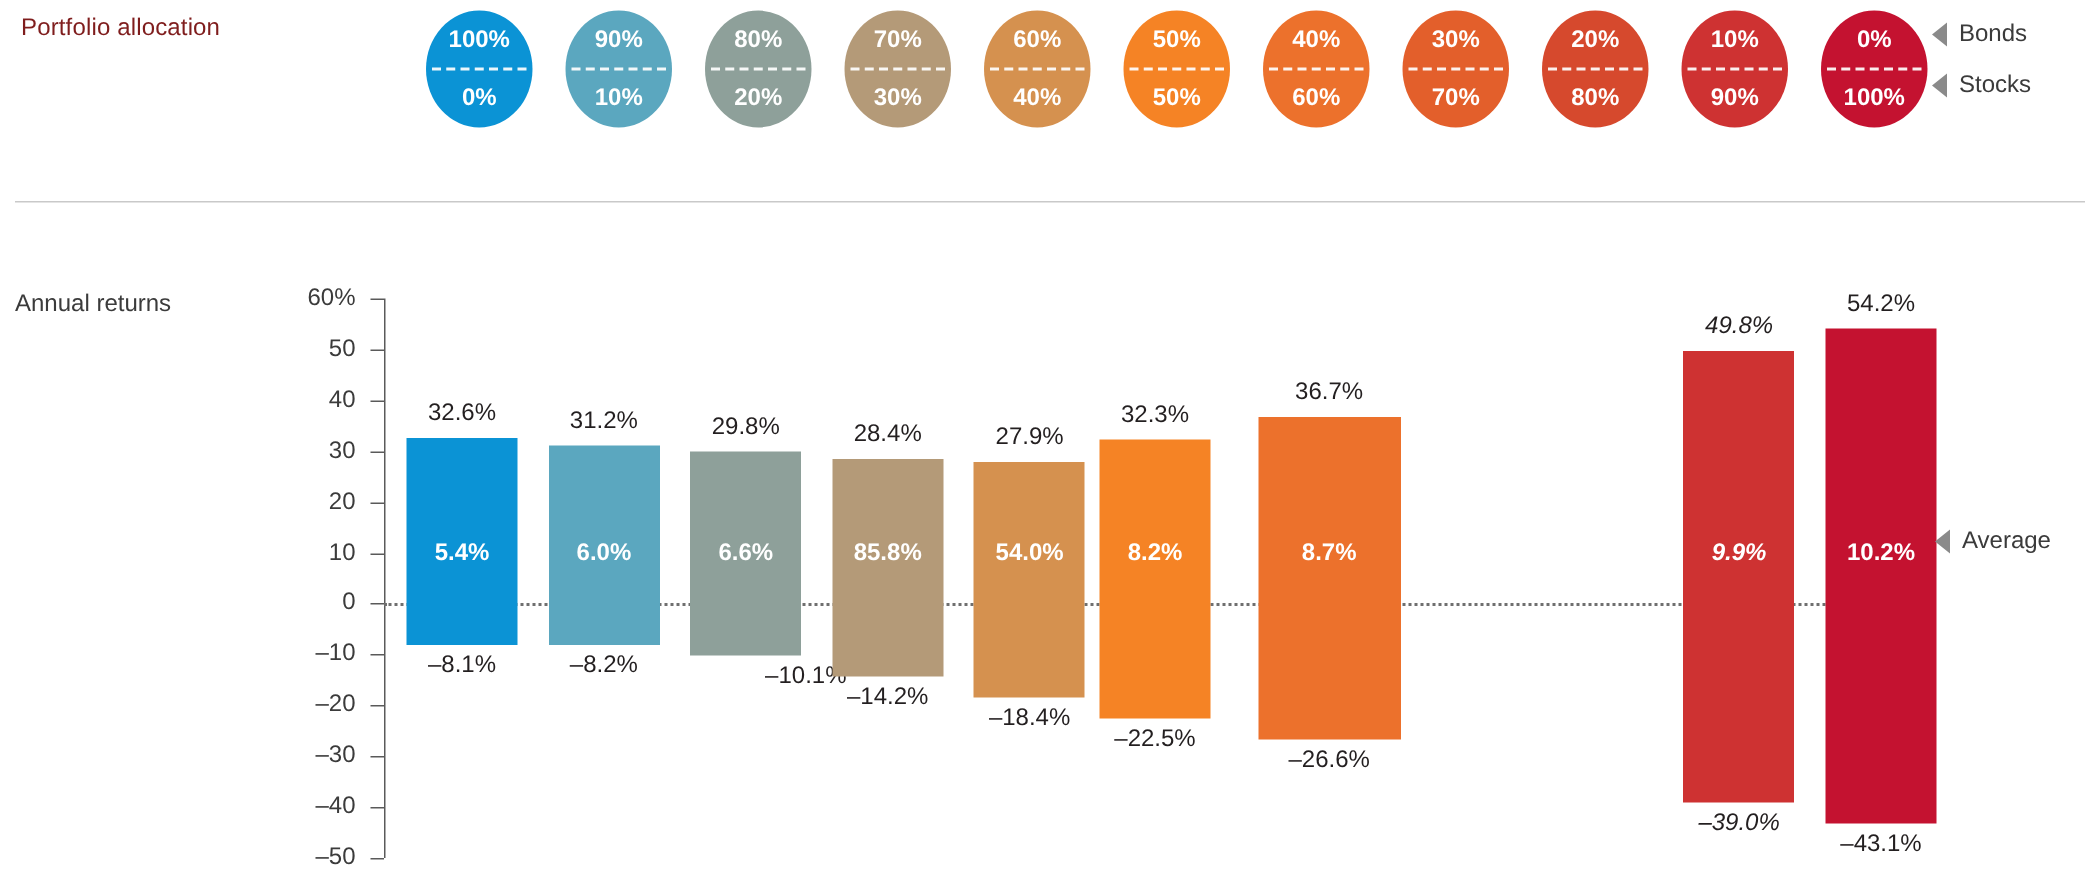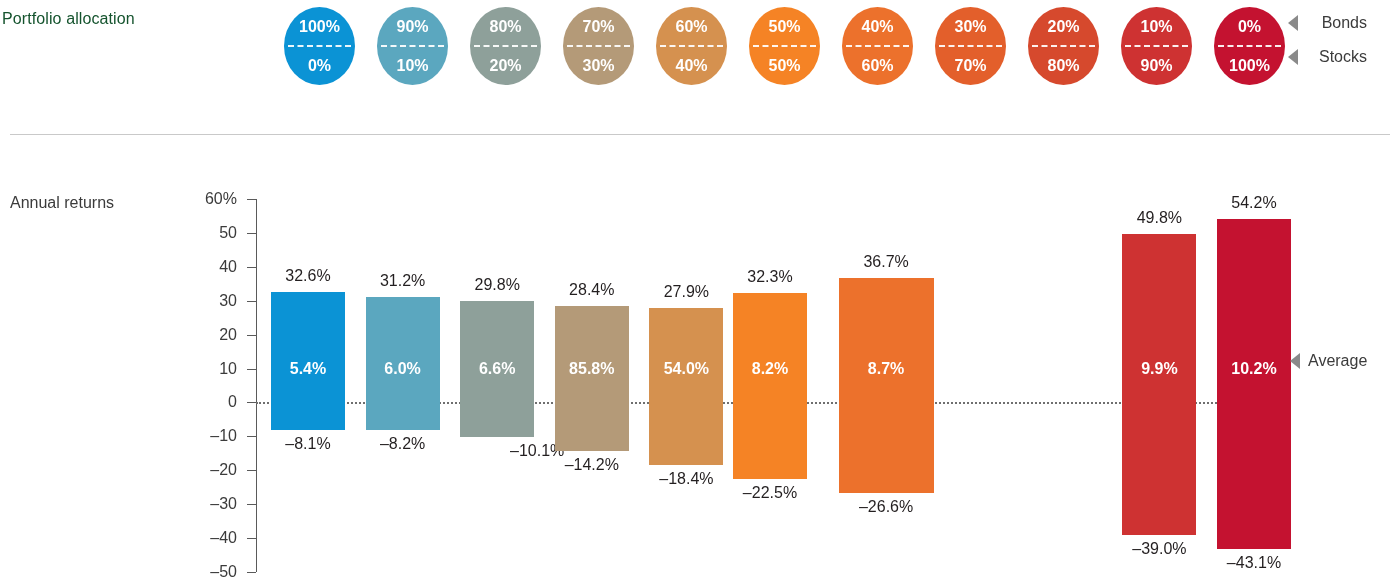--- a/index.html
+++ b/index.html
@@ -8,22 +8,22 @@
     width: 1400px; height: 587px;
     background: #ffffff;
     font-family: "Liberation Sans", sans-serif;
     color: #231f20;
     overflow: hidden;
   }
   #root { position: relative; width: 1400px; height: 587px; }
 
   
   .alloc-label {
-    position: absolute; left: 2px; top: 10px;
-    font-size: 16px; color: #14532d; letter-spacing: .1px;
+    position: absolute; left: 14px; top: 10px;
+    font-size: 16px; color: #7f1d1d; letter-spacing: .1px;
   }
   .circle-row {
     position: absolute; left: 284px; top: 7px;
     display: flex; gap: 22px; align-items: flex-start;
   }
   .circle {
     position: relative;
     width: 71px; height: 78px;
     border-radius: 50%;
     display: flex; flex-direction: column;
@@ -38,21 +38,21 @@
   .circle .v {
     font-size: 16px; font-weight: bold; line-height: 1;
     height: 39px; display: flex; align-items: center;
   }
   .circle .v.bot { align-items: center; }
 
   .legend-col {
     position: absolute; left: 1288px; top: 14px;
     display: flex; flex-direction: column; gap: 16px;
   }
-  .legend-row { display: flex; align-items: center; gap: 21px; justify-content: space-between; }
+  .legend-row { display: flex; align-items: center; gap: 8px; }
   .tri-left {
     width: 0; height: 0;
     border-top: 8px solid transparent;
     border-bottom: 8px solid transparent;
     border-right: 10px solid #8a8a8a;
   }
   .legend-row span { font-size: 16px; color: #3b3b3b; }
 
   
   .divider {
@@ -234,21 +234,21 @@
           <div class="lbl-high" style="top: 77.9282px;">32.3%</div>
           <div class="lbl-low" style="top: 293.75px;">–22.5%</div>
           <div class="lbl-avg" style="top: 170px;">8.2%</div>
         </div>
         <div class="bar-slot" style="left: 573.6px; width: 95px;">
           <div class="bar" style="top: 88.0082px; height: 214.645px; background: rgb(236, 113, 44);"></div>
           <div class="lbl-high" style="top: 63.0082px;">36.7%</div>
           <div class="lbl-low" style="top: 307.653px;">–26.6%</div>
           <div class="lbl-avg" style="top: 170px;">8.7%</div>
         </div>
-        <div class="bar-slot" style="left: 857.4px; width: 74px;">
+        <div class="bar-slot" style="left: 857.4px; width: 74px; font-style: italic;">
           <div class="bar" style="top: 43.5873px; height: 301.113px; background: rgb(206, 50, 50);"></div>
           <div class="lbl-high" style="top: 18.5873px;">49.8%</div>
           <div class="lbl-low" style="top: 349.7px;">–39.0%</div>
           <div class="lbl-avg" style="top: 170px;">9.9%</div>
         </div>
         <div class="bar-slot" style="left: 952px; width: 74px;">
           <div class="bar" style="top: 28.6673px; height: 329.935px; background: rgb(196, 18, 48);"></div>
           <div class="lbl-high" style="top: 3.66727px;">54.2%</div>
           <div class="lbl-low" style="top: 363.603px;">–43.1%</div>
           <div class="lbl-avg" style="top: 170px;">10.2%</div>

